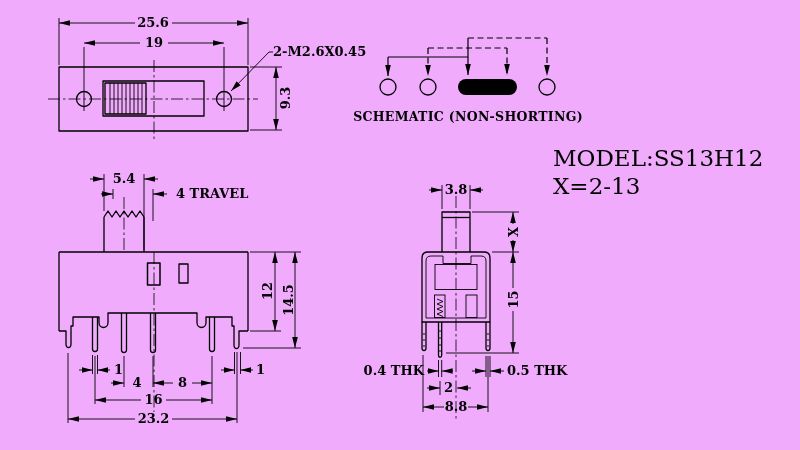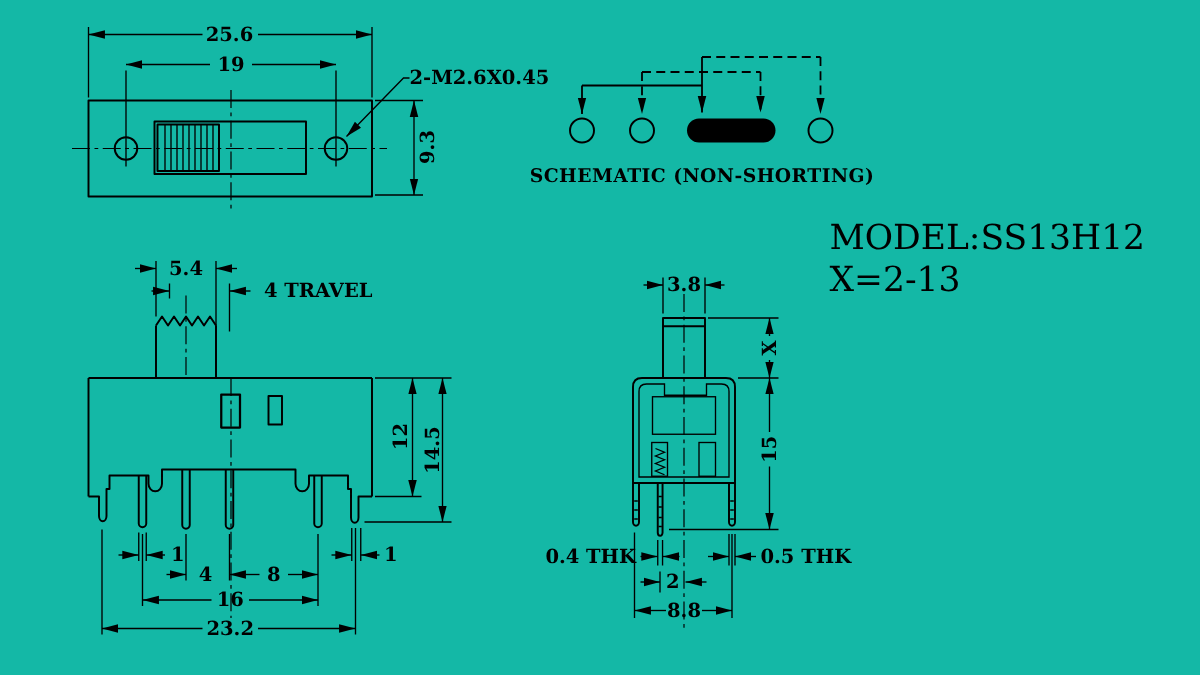--- a/index.html
+++ b/index.html
@@ -1,16 +1,16 @@
 <!DOCTYPE html>
 <html><head>
 <meta charset="utf-8">
 <style>
   html,body{margin:0;padding:0;background:#fff;}
-  .sheet{position:relative;width:800px;height:450px;background:#14b8a6;overflow:hidden;}
+  .sheet{position:relative;width:800px;height:450px;background:#f0abfc;overflow:hidden;}
   svg{position:absolute;left:0;top:0;}
   .ol{stroke:#000;stroke-width:1.3;fill:none;stroke-linejoin:round;}
   .ol2{stroke:#000;stroke-width:1.5;fill:none;stroke-linejoin:round;}
   .thin{stroke:#000;stroke-width:0.9;fill:none;}
   .cl{stroke:#000;stroke-width:0.8;fill:none;stroke-dasharray:12 3 2.5 3;}
   .dsh{stroke:#000;stroke-width:1.2;fill:none;stroke-dasharray:6 3.5;}
   .sol{stroke:#000;stroke-width:1.2;fill:none;}
   text{fill:#000;}
   text.d{font:bold 13px "DejaVu Serif",serif;}
   text.lbl{font:bold 12.5px "DejaVu Serif",serif;letter-spacing:.3px;}

